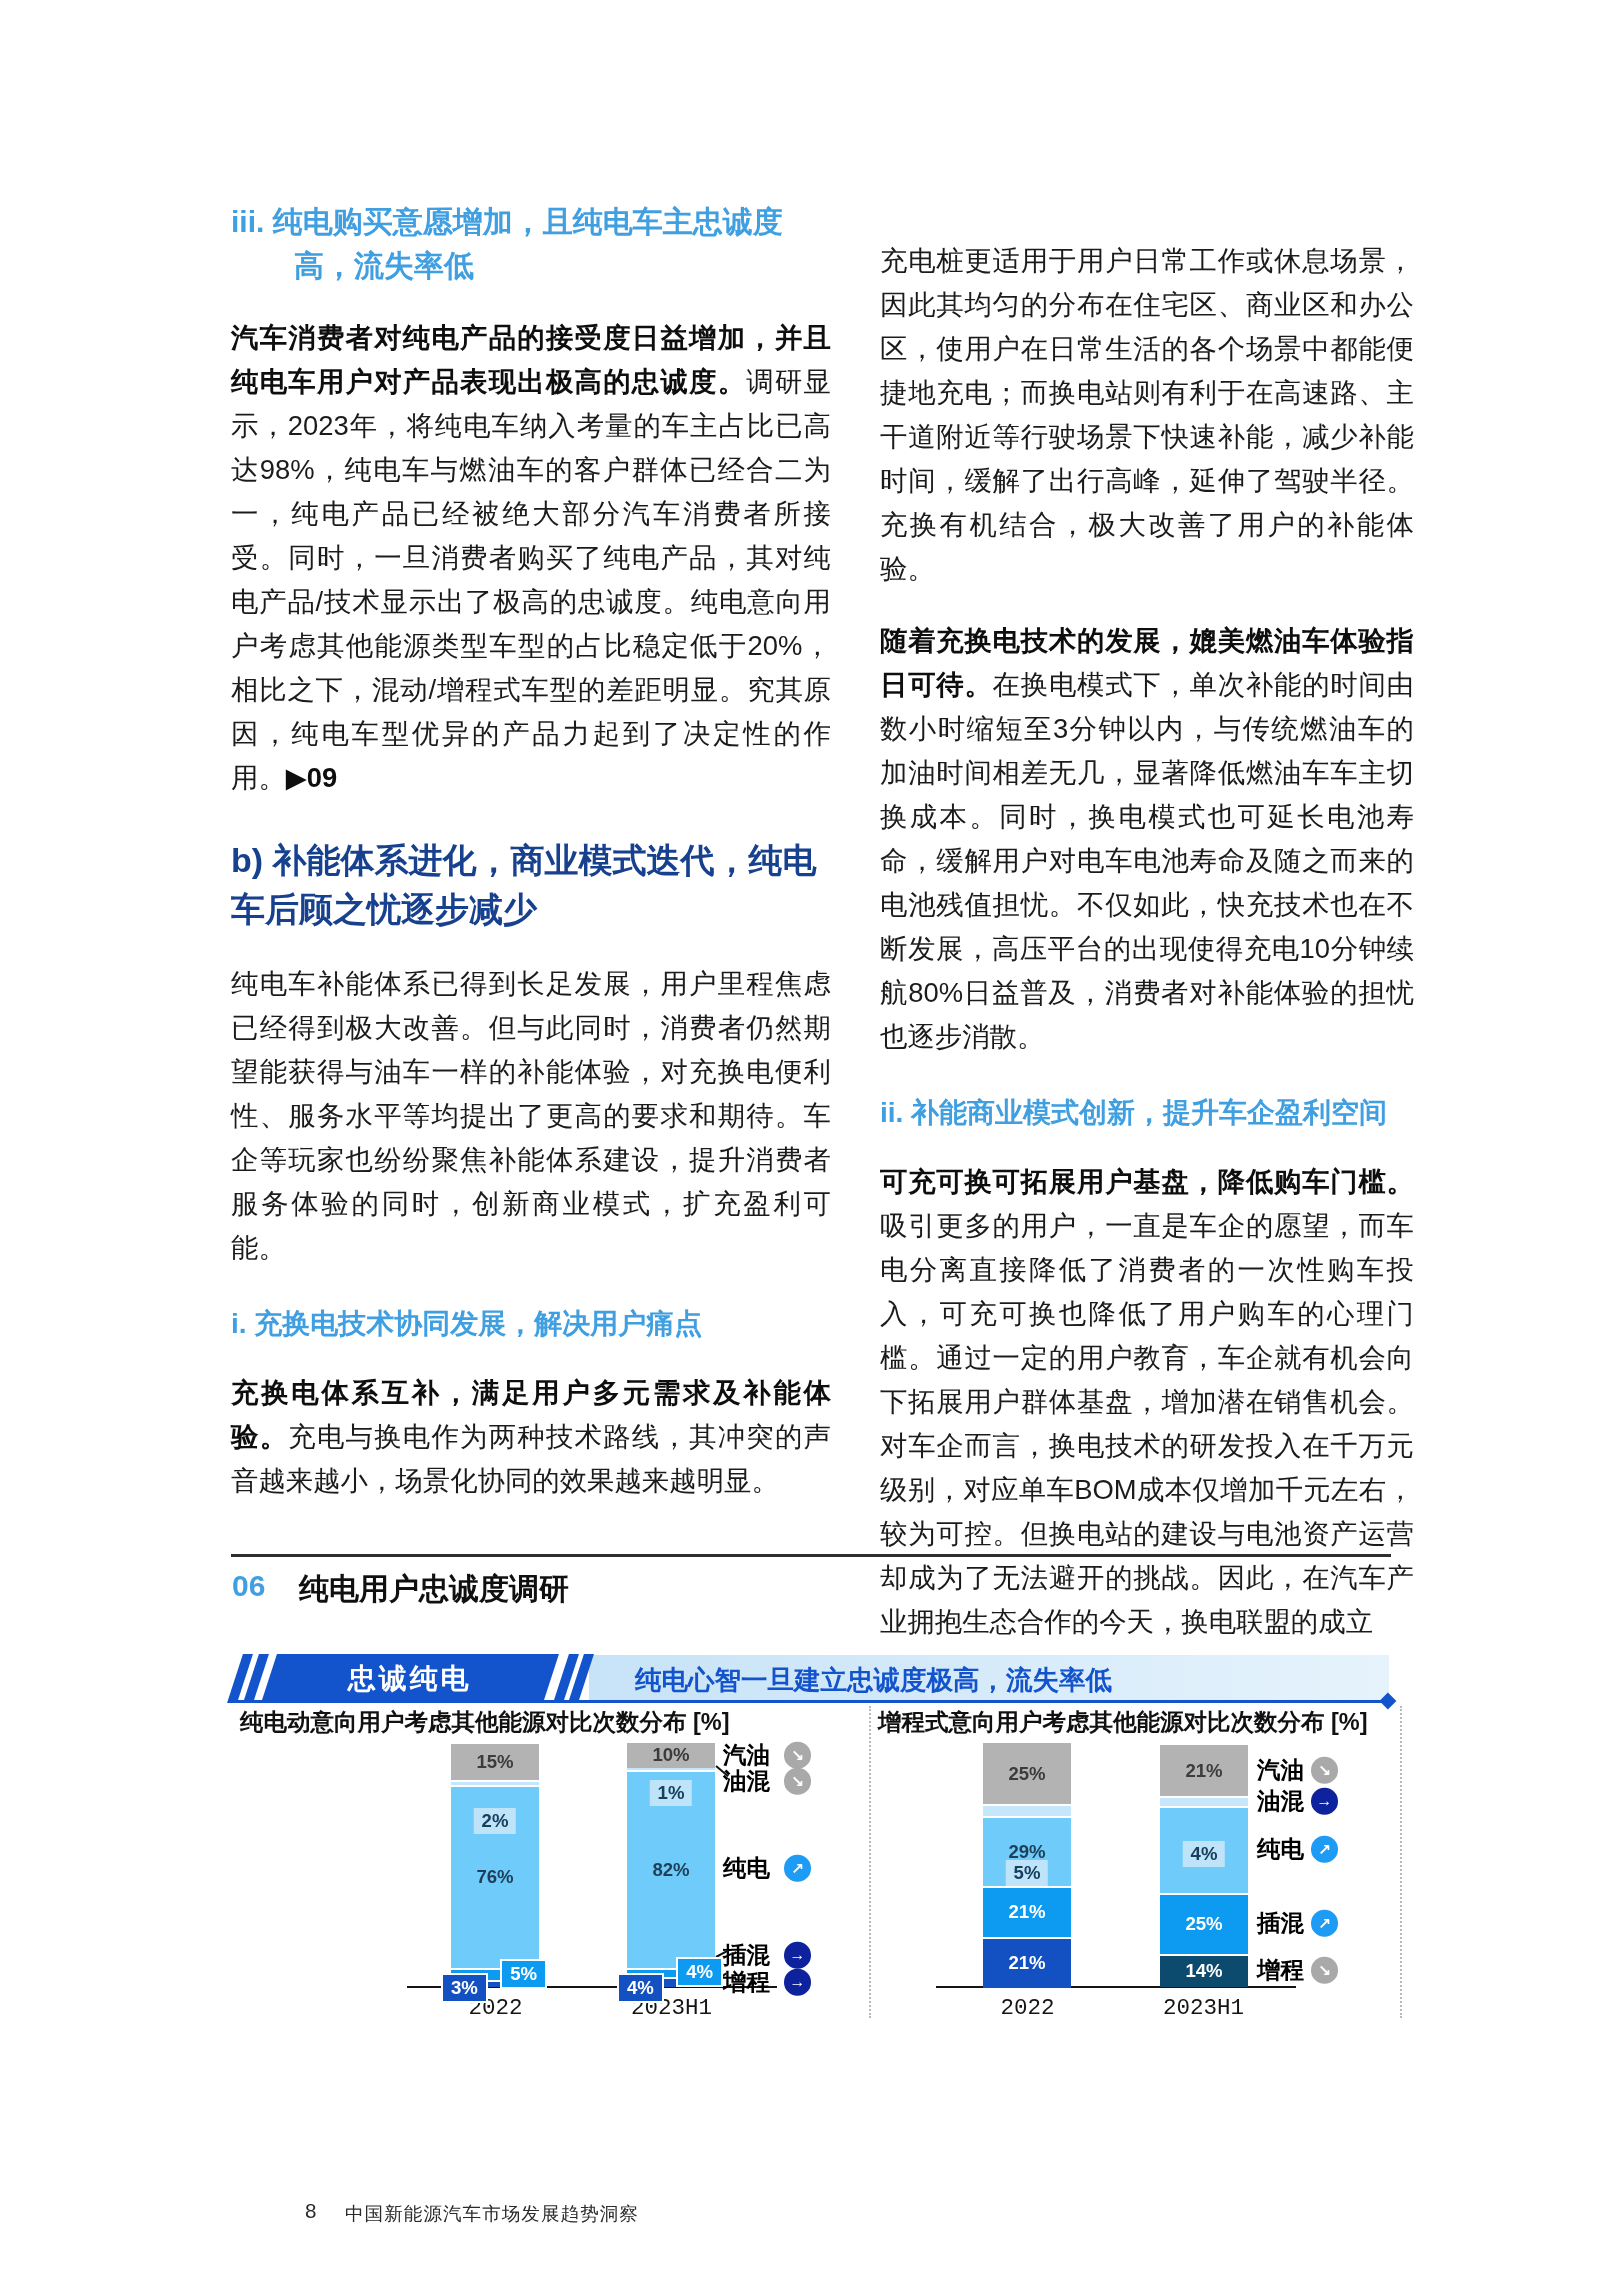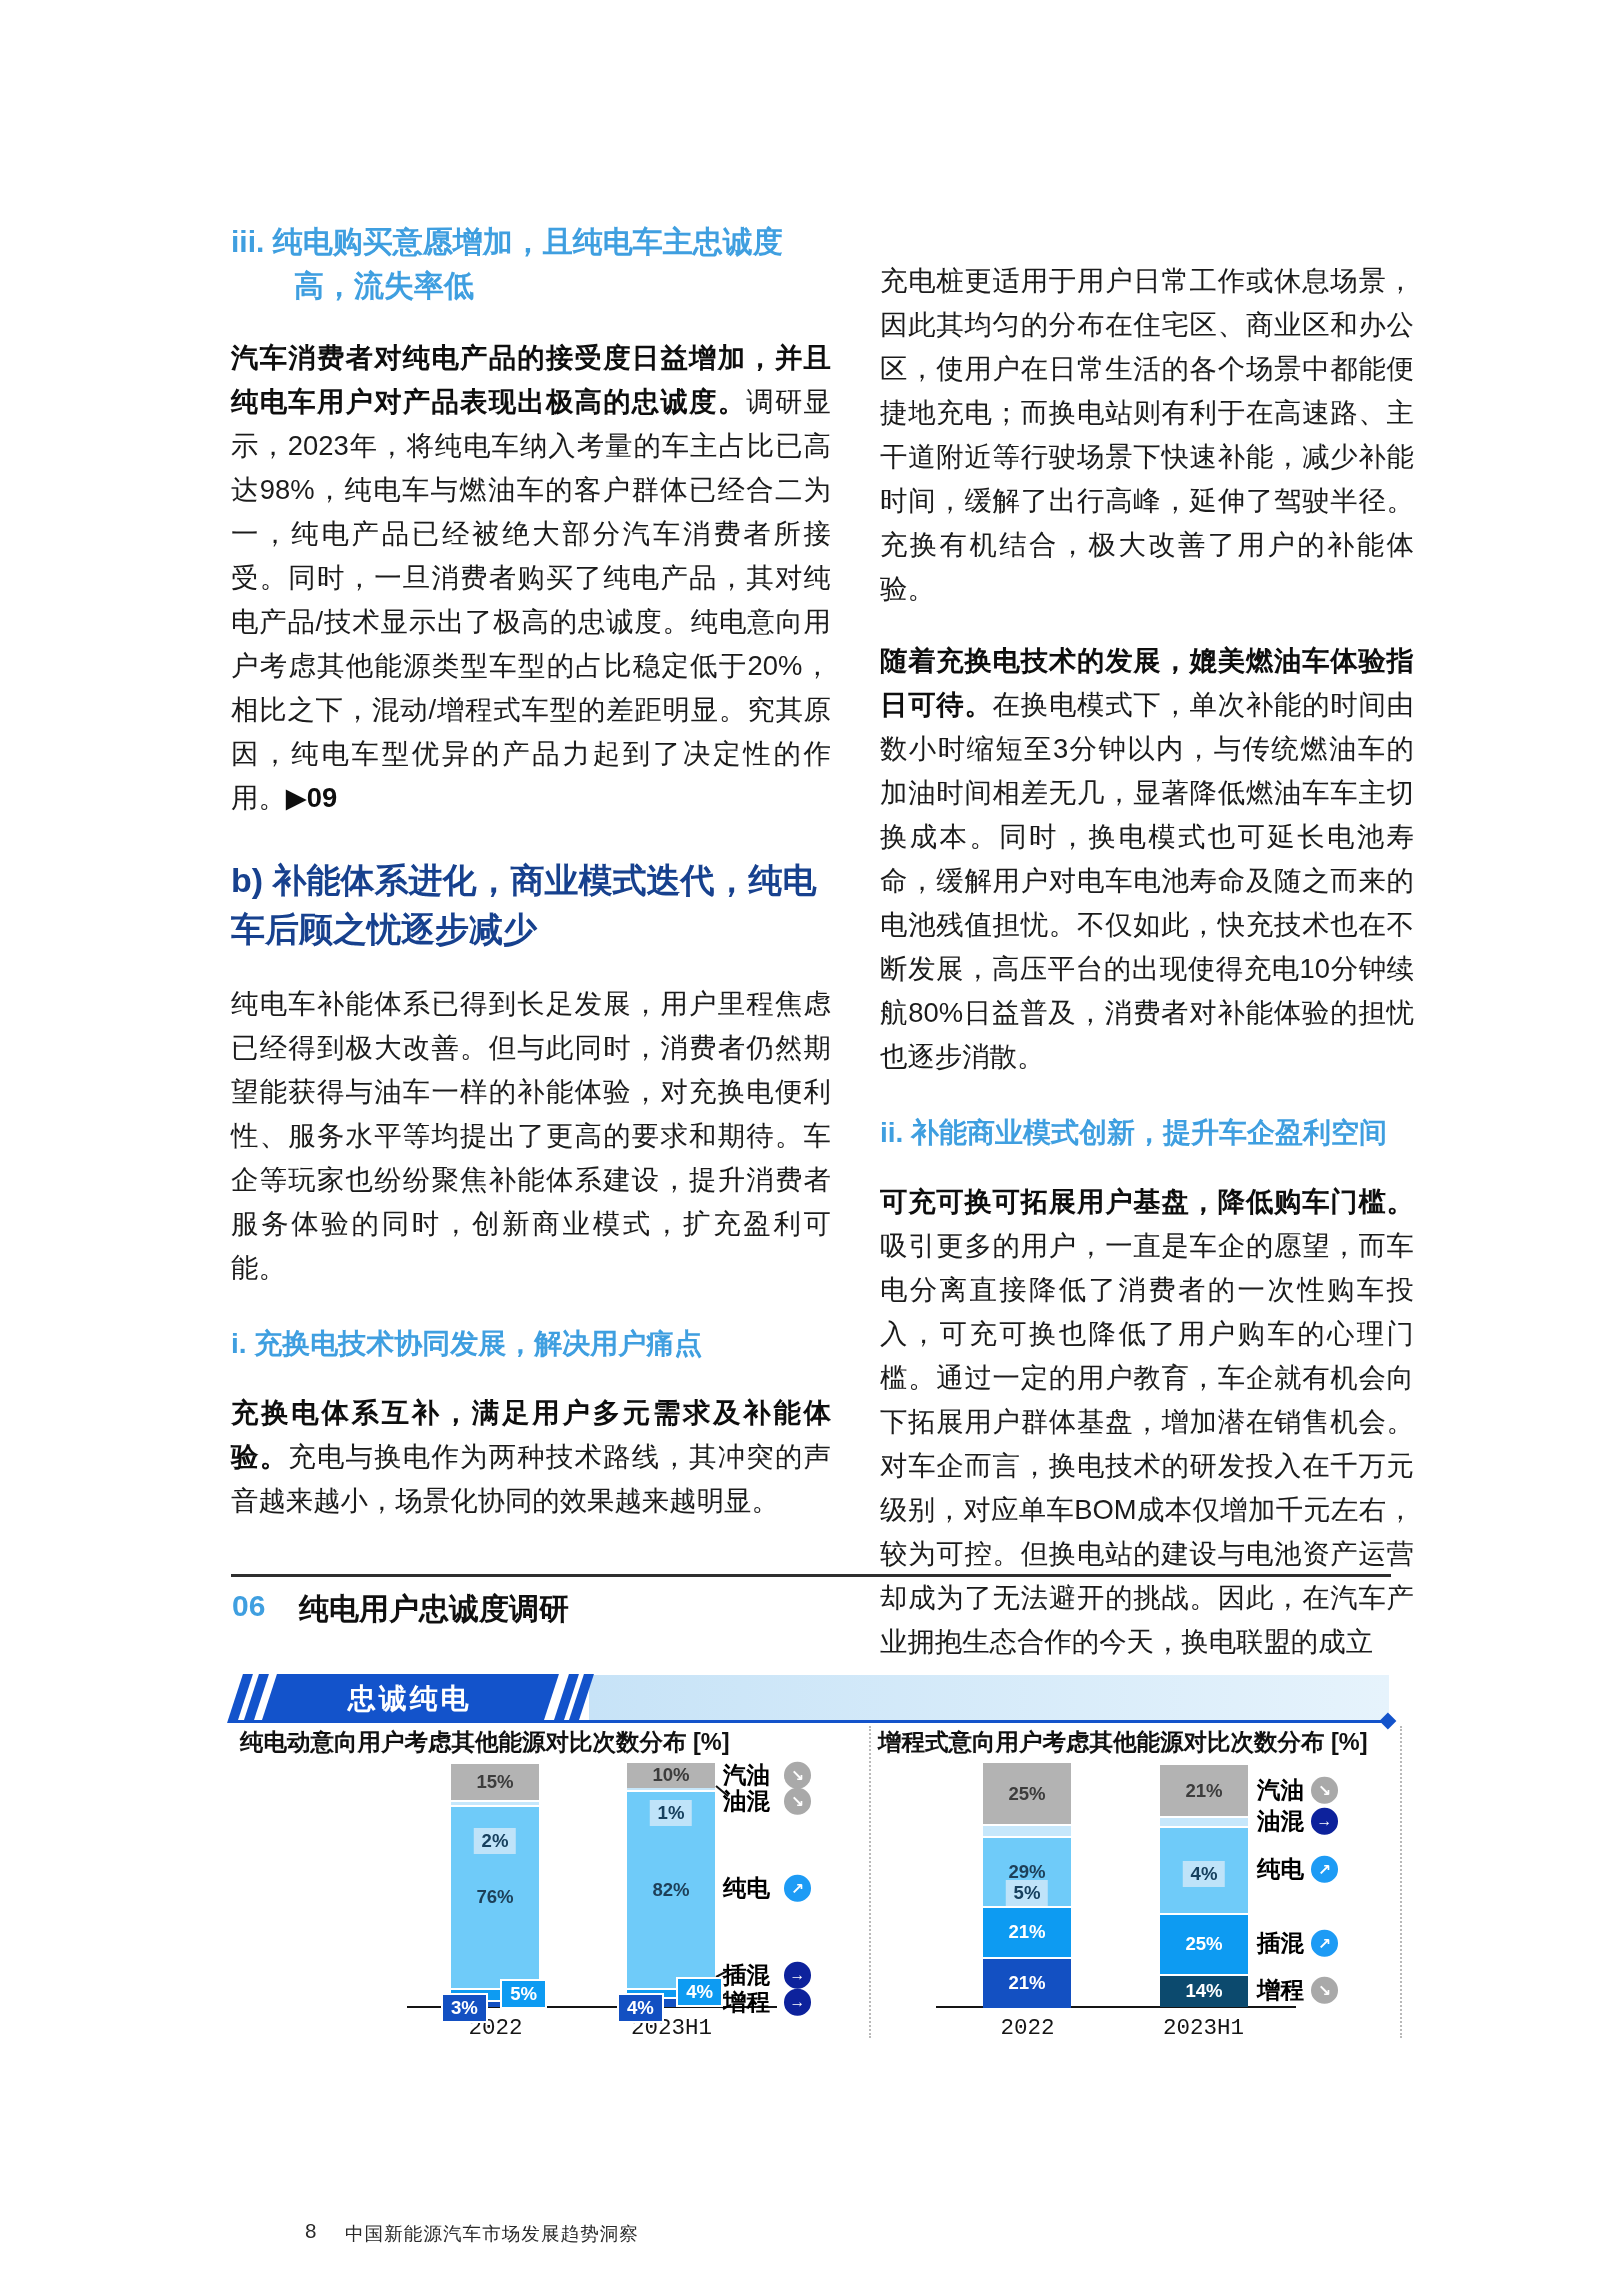--- a/index.html
+++ b/index.html
@@ -1,17 +1,17 @@
 <!DOCTYPE html>
 <html><head>
 <meta charset="utf-8">
 <style>
   html,body{margin:0;padding:0;background:#fff;}
   .page{position:relative;width:1621px;height:2234px;background:#ffffff;overflow:hidden;
-        font-family:"Liberation Sans","DejaVu Sans",sans-serif;margin-top:20px;}
+        font-family:"Liberation Sans","DejaVu Sans",sans-serif;}
   
   .col{position:absolute;}
   .col-left{left:231px;top:200px;width:600px;}
   .col-right{left:880px;top:211px;width:534px;}
   .h1{margin:0;font-size:30px;line-height:44px;font-weight:700;color:#3f9fe0;
       padding-left:63px;text-indent:-63px;}
   .h2{margin:36px 0 0;font-size:34px;line-height:49px;font-weight:700;color:#17418e;}
   .h3{margin:34px 0 0;font-size:28px;line-height:39px;font-weight:700;color:#3f9fe0;}
   .para{margin:28px 0 0;font-size:27.4px;line-height:44px;color:#1b1b1b;text-align:justify;}
   .para .bold{font-weight:700;color:#0e0e0e;}
@@ -74,20 +74,21 @@
   <div class="fig-title">纯电用户忠诚度调研</div>
 
   <div class="banner-band"></div>
   <div class="stripe" style="left:235px;width:9.8px;"></div>
   <div class="stripe" style="left:251px;width:9.8px;"></div>
   <div class="banner-chip">
     <span>忠诚纯电</span>
   </div>
   <div class="stripe" style="left:561px;width:9.8px;"></div>
   <div class="stripe" style="left:576px;width:9.8px;"></div>
+  <div class="banner-headline">纯电心智一旦建立忠诚度极高，流失率低</div>
   <div class="banner-underline"></div>
   <div class="banner-diamond"></div>
 
   <div class="chart-title ct0">纯电动意向用户考虑其他能源对比次数分布 [%]</div>
   <div class="chart-title ct1">增程式意向用户考虑其他能源对比次数分布 [%]</div>
   <div class="vdot" style="left:869px;"></div>
   <div class="vdot" style="left:1400px;"></div>
   <div class="axis" style="left:407px;width:370px;"></div>
   <div class="axis" style="left:936px;width:360px;"></div>
   <div id="chart-layer">

